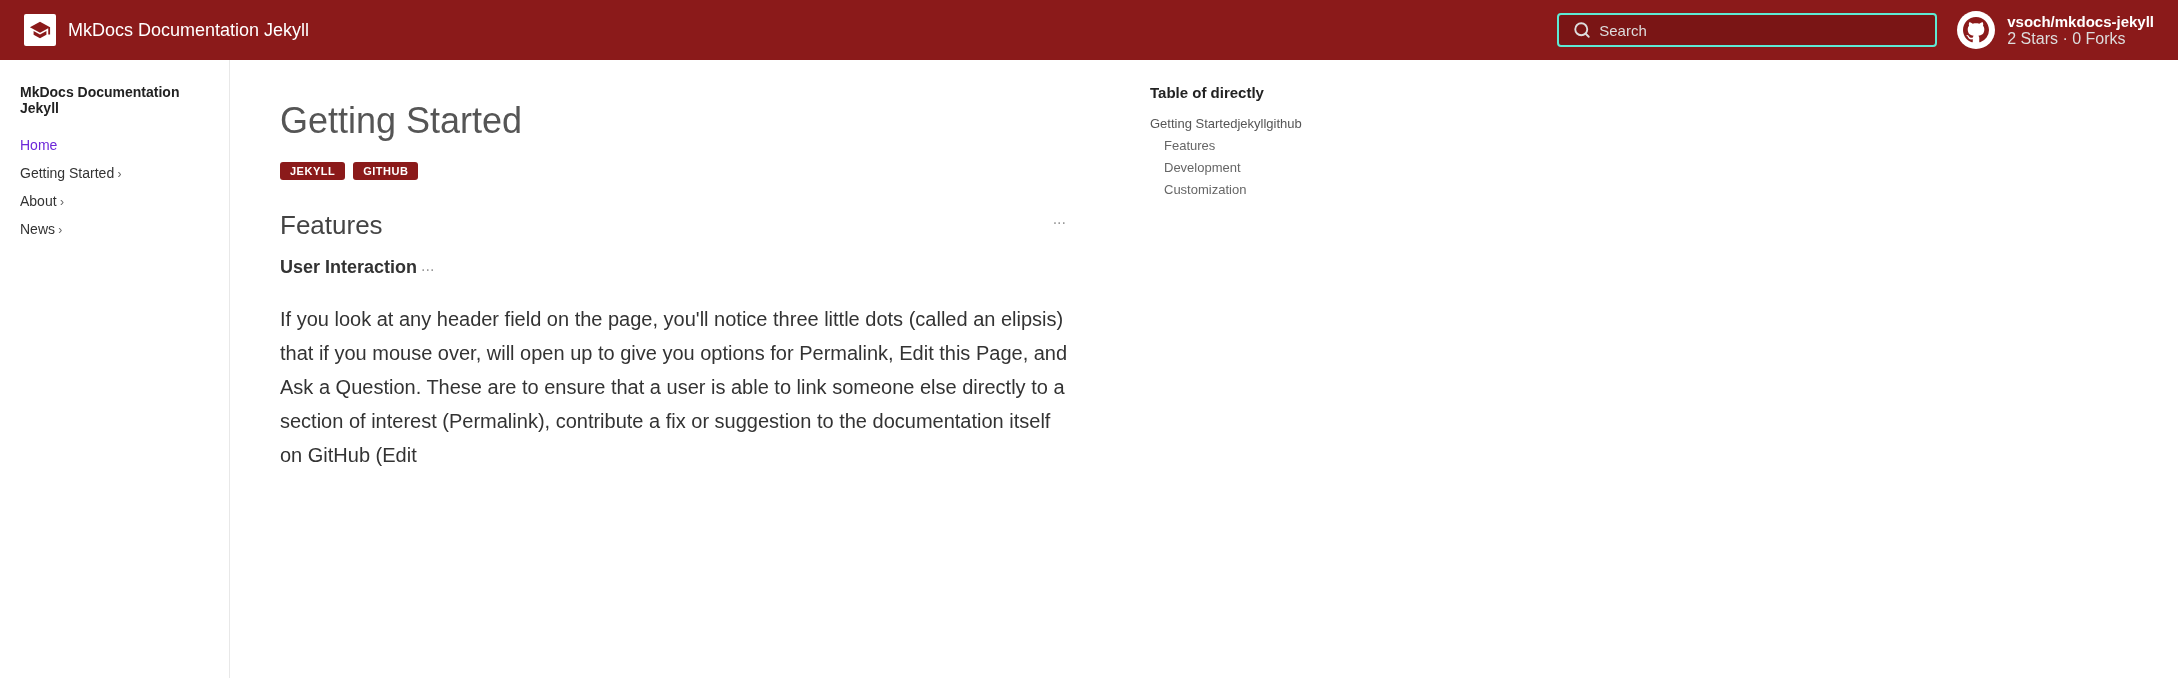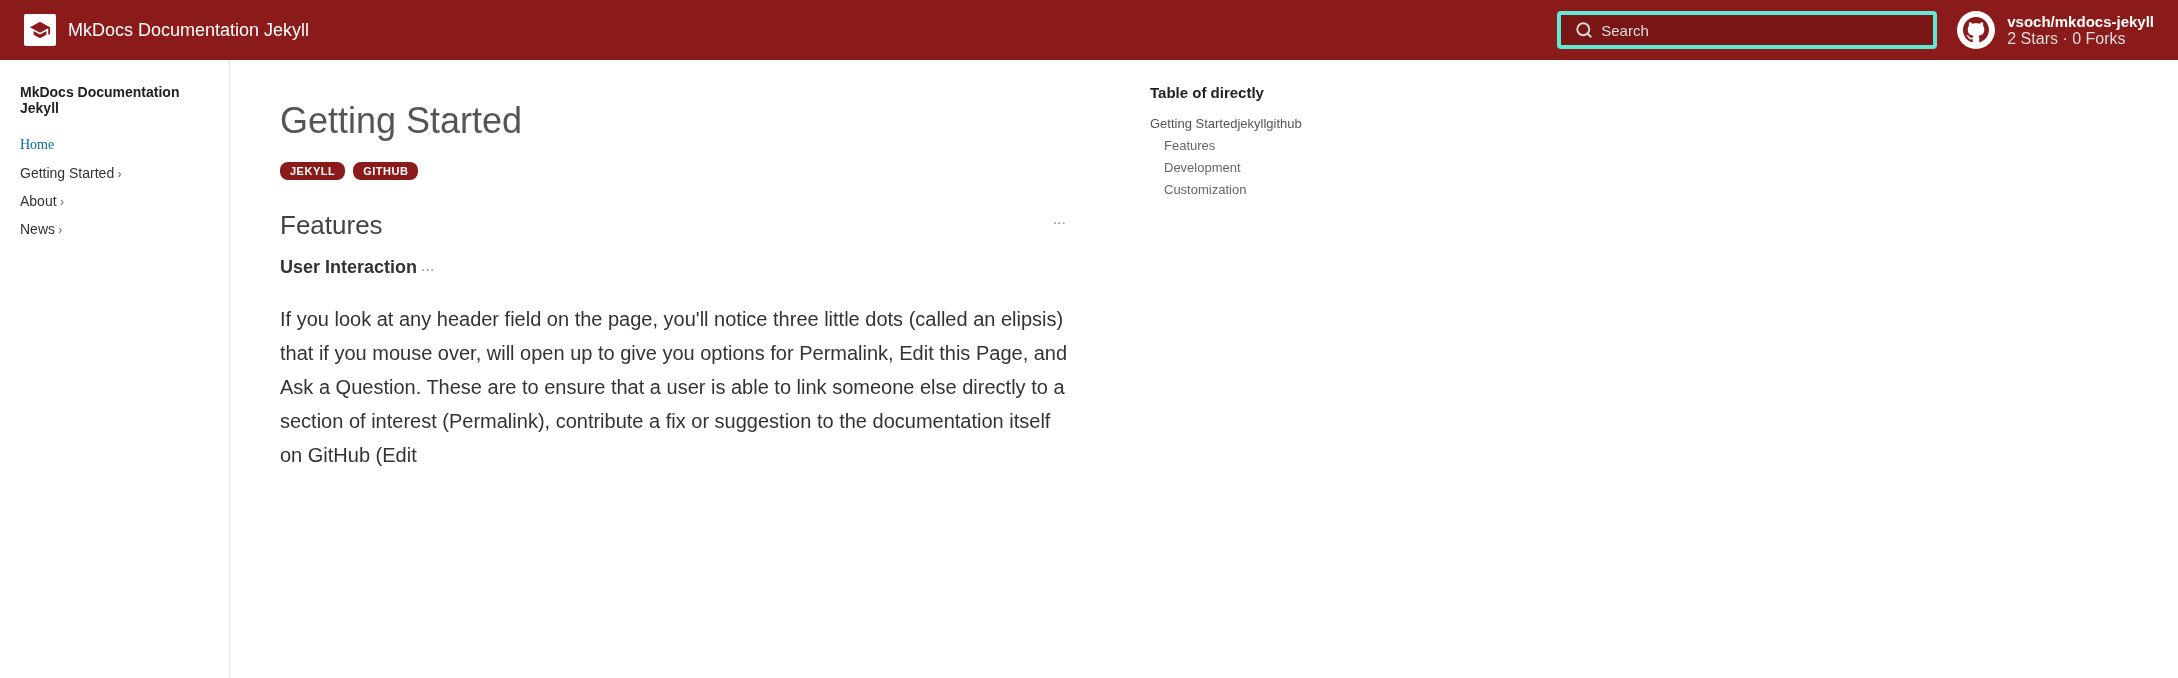--- a/index.html
+++ b/index.html
@@ -57,21 +57,21 @@
     }
 
     .header-spacer {
       flex: 1;
     }
 
     .search-box {
       display: flex;
       align-items: center;
       background: #7a1515;
-      border: 4px solid #5eead4;
+      border: 2px solid #5eead4;
       border-radius: 4px;
       padding: 6px 14px;
       width: 380px;
       gap: 8px;
     }
 
     .search-box input {
       background: transparent;
       border: none;
       outline: none;
@@ -160,22 +160,21 @@
 
     .sidebar-nav a {
       display: block;
       padding: 5px 0;
       text-decoration: none;
       color: #333;
       font-size: 14px;
     }
 
     .sidebar-nav a.active {
-      color: #0369a1;
-      font-family: Liberation Serif, serif;
+      color: #6d28d9;
     }
 
     .sidebar-nav a.has-arrow::after {
       content: ' ›';
       font-size: 12px;
       color: #666;
     }
 
     
     .main-content {
@@ -193,21 +192,21 @@
 
     .tags {
       display: flex;
       gap: 8px;
       margin-bottom: 30px;
     }
 
     .tag {
       display: inline-block;
       padding: 3px 10px;
-      border-radius: 8px;
+      border-radius: 3px;
       font-size: 11px;
       font-weight: 700;
       letter-spacing: 0.5px;
     }
 
     .tag-jekyll {
       background: #8b1a1a;
       color: #fff;
     }
 

